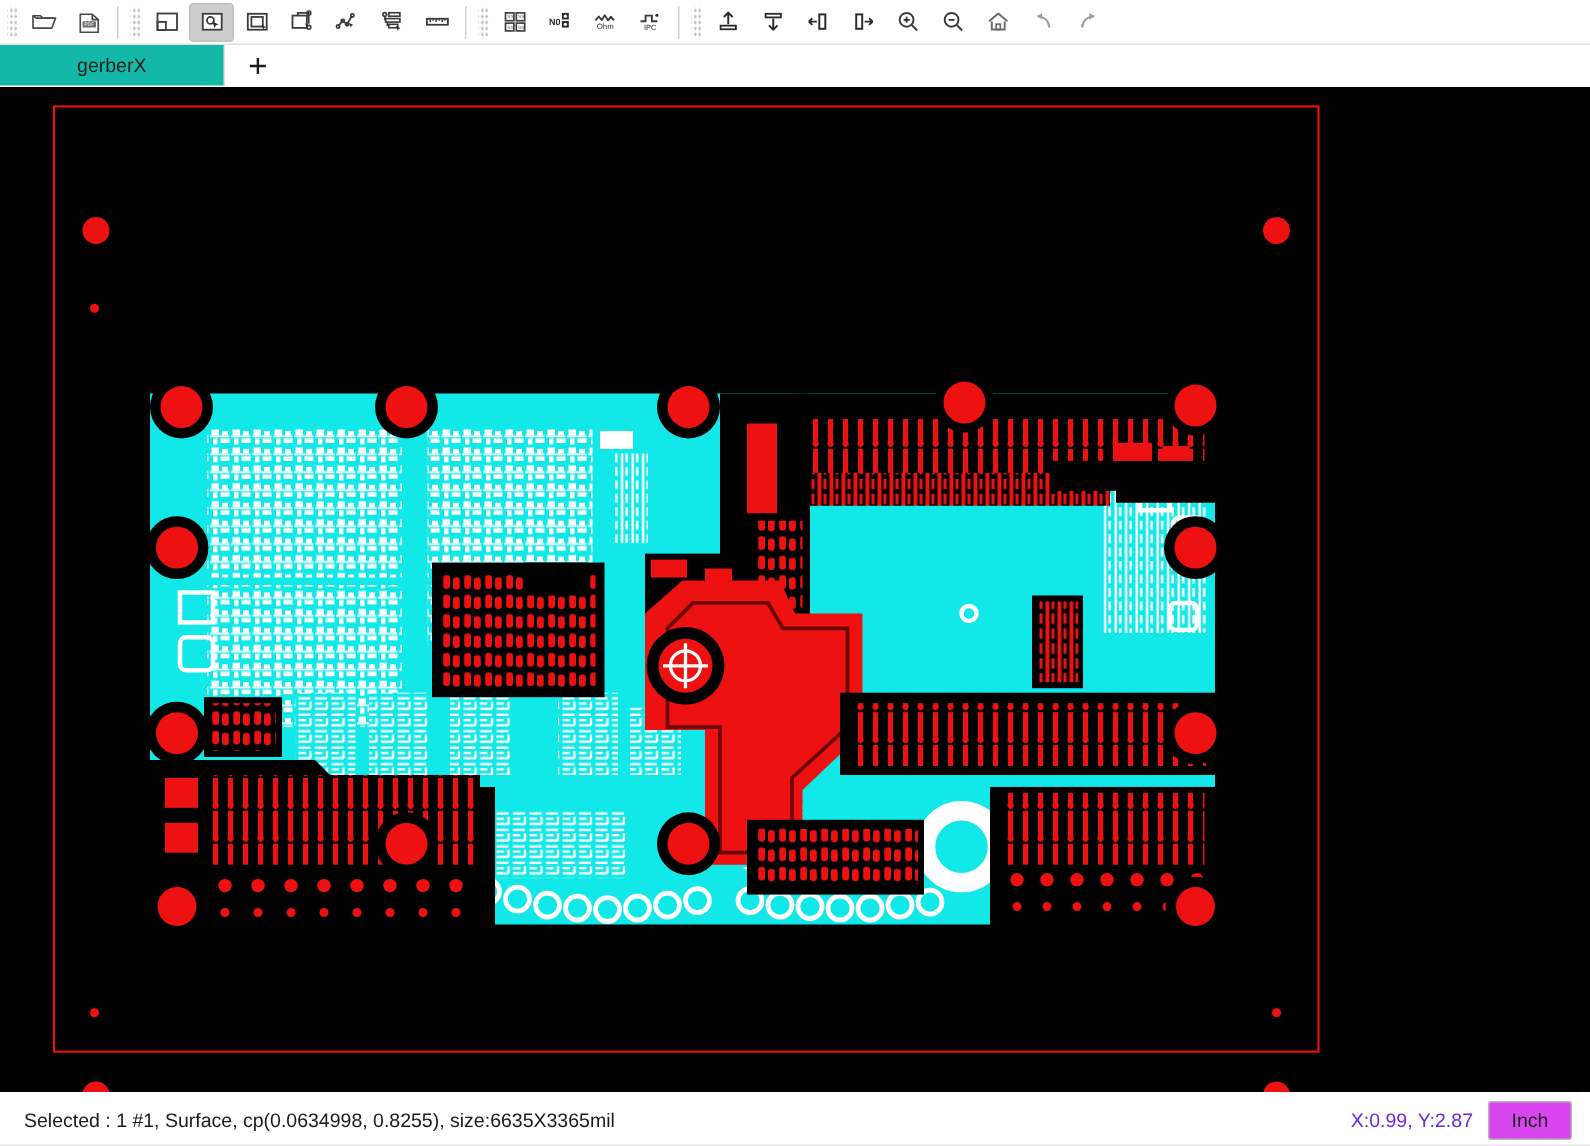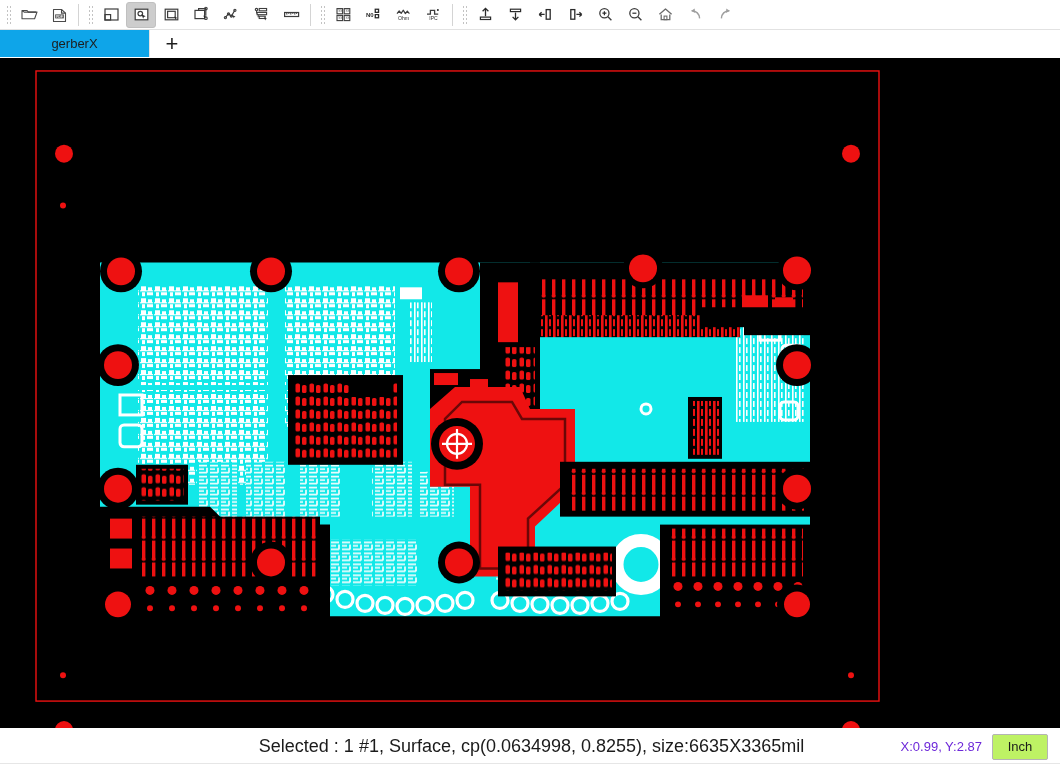--- a/index.html
+++ b/index.html
@@ -51,21 +51,21 @@
   }
   .tab {
     min-width: 150px;
     padding: 0 16px;
     display: flex; align-items: center; justify-content: center;
     font-size: 13px; color: #1d1d1d;
     background: #f5f5f5;
     border-right: 1px solid #e3e3e3;
     cursor: default;
   }
-  .tab.selected { background: #0ea5e9; }
+  .tab.selected { background: #14b8a6; }
   .tab-add {
     width: 44px;
     display: flex; align-items: center; justify-content: center;
     font-size: 22px; color: #1d1d1d; font-weight: 300;
     line-height: 1;
     background: #ffffff;
     cursor: default;
   }
 
   
@@ -79,36 +79,35 @@
 
   
   .statusbar {
     height: 36px; min-height:36px;
     background: #ffffff;
     display: flex; align-items: center;
     position: relative;
     border-top: 1px solid #ffffff;
   }
   .status-center {
-    position: absolute; left: 3px; right: 0;
-    text-align: center;
-    font-size: 18px; color: #1b1b1b;
+    position: absolute; left: 16px; right: 0;
+    font-size: 13px; color: #1b1b1b;
     pointer-events: none;
   }
   .status-right {
     margin-left: auto;
     display: flex; align-items: center; gap: 10px;
     padding-right: 12px;
   }
   .coords { font-size: 13px; color: #6d28d9; }
   .unit-btn {
     min-width: 56px; height: 26px;
     display: flex; align-items:center; justify-content:center;
     font-size: 13px; color:#1b1b1b;
-    background: #bef264;
+    background: #d946ef;
     border: 1px solid #b4b4b4;
     border-radius: 2px;
     cursor: default;
   }
   .statusbar::after{
     content:""; position:absolute; left:0; right:0; bottom:0; height:1px; background:#e6e6e6;
   }
 </style>
 </head>
 <body>

